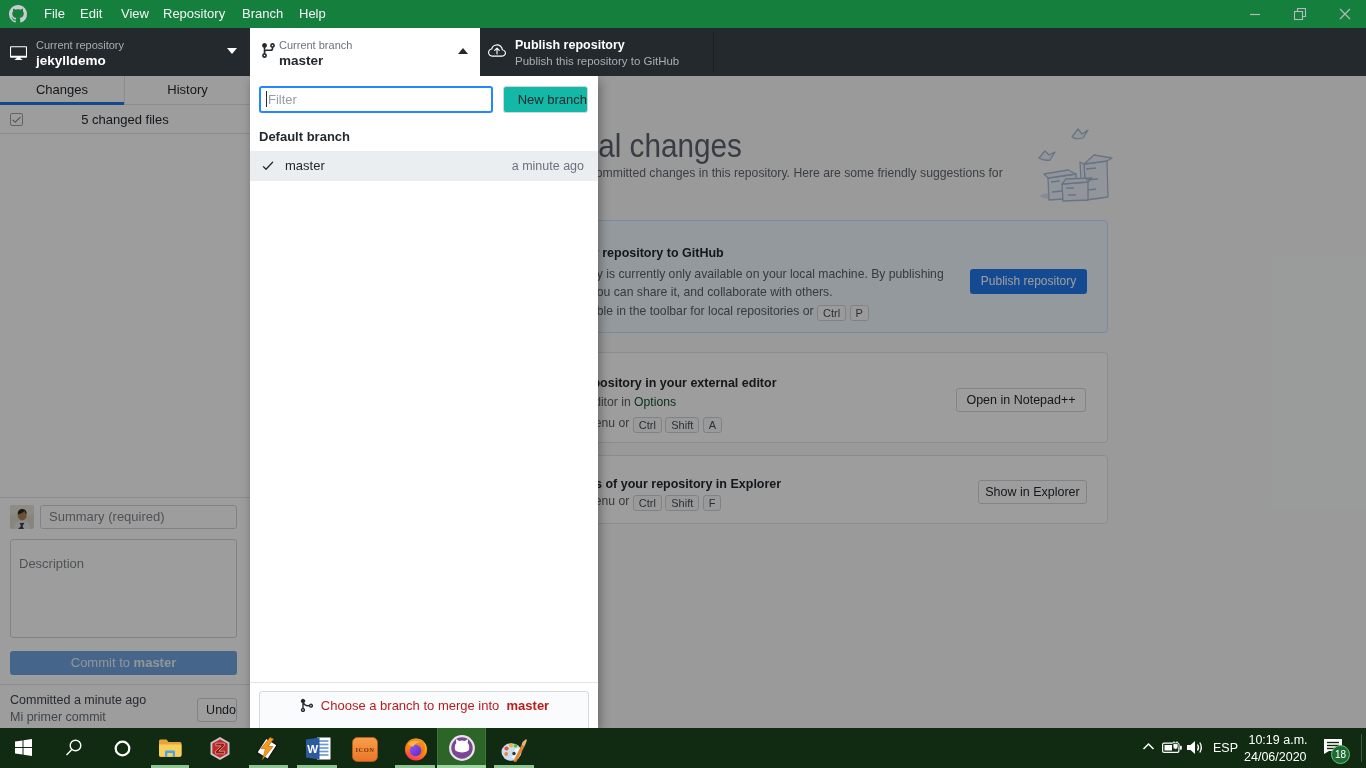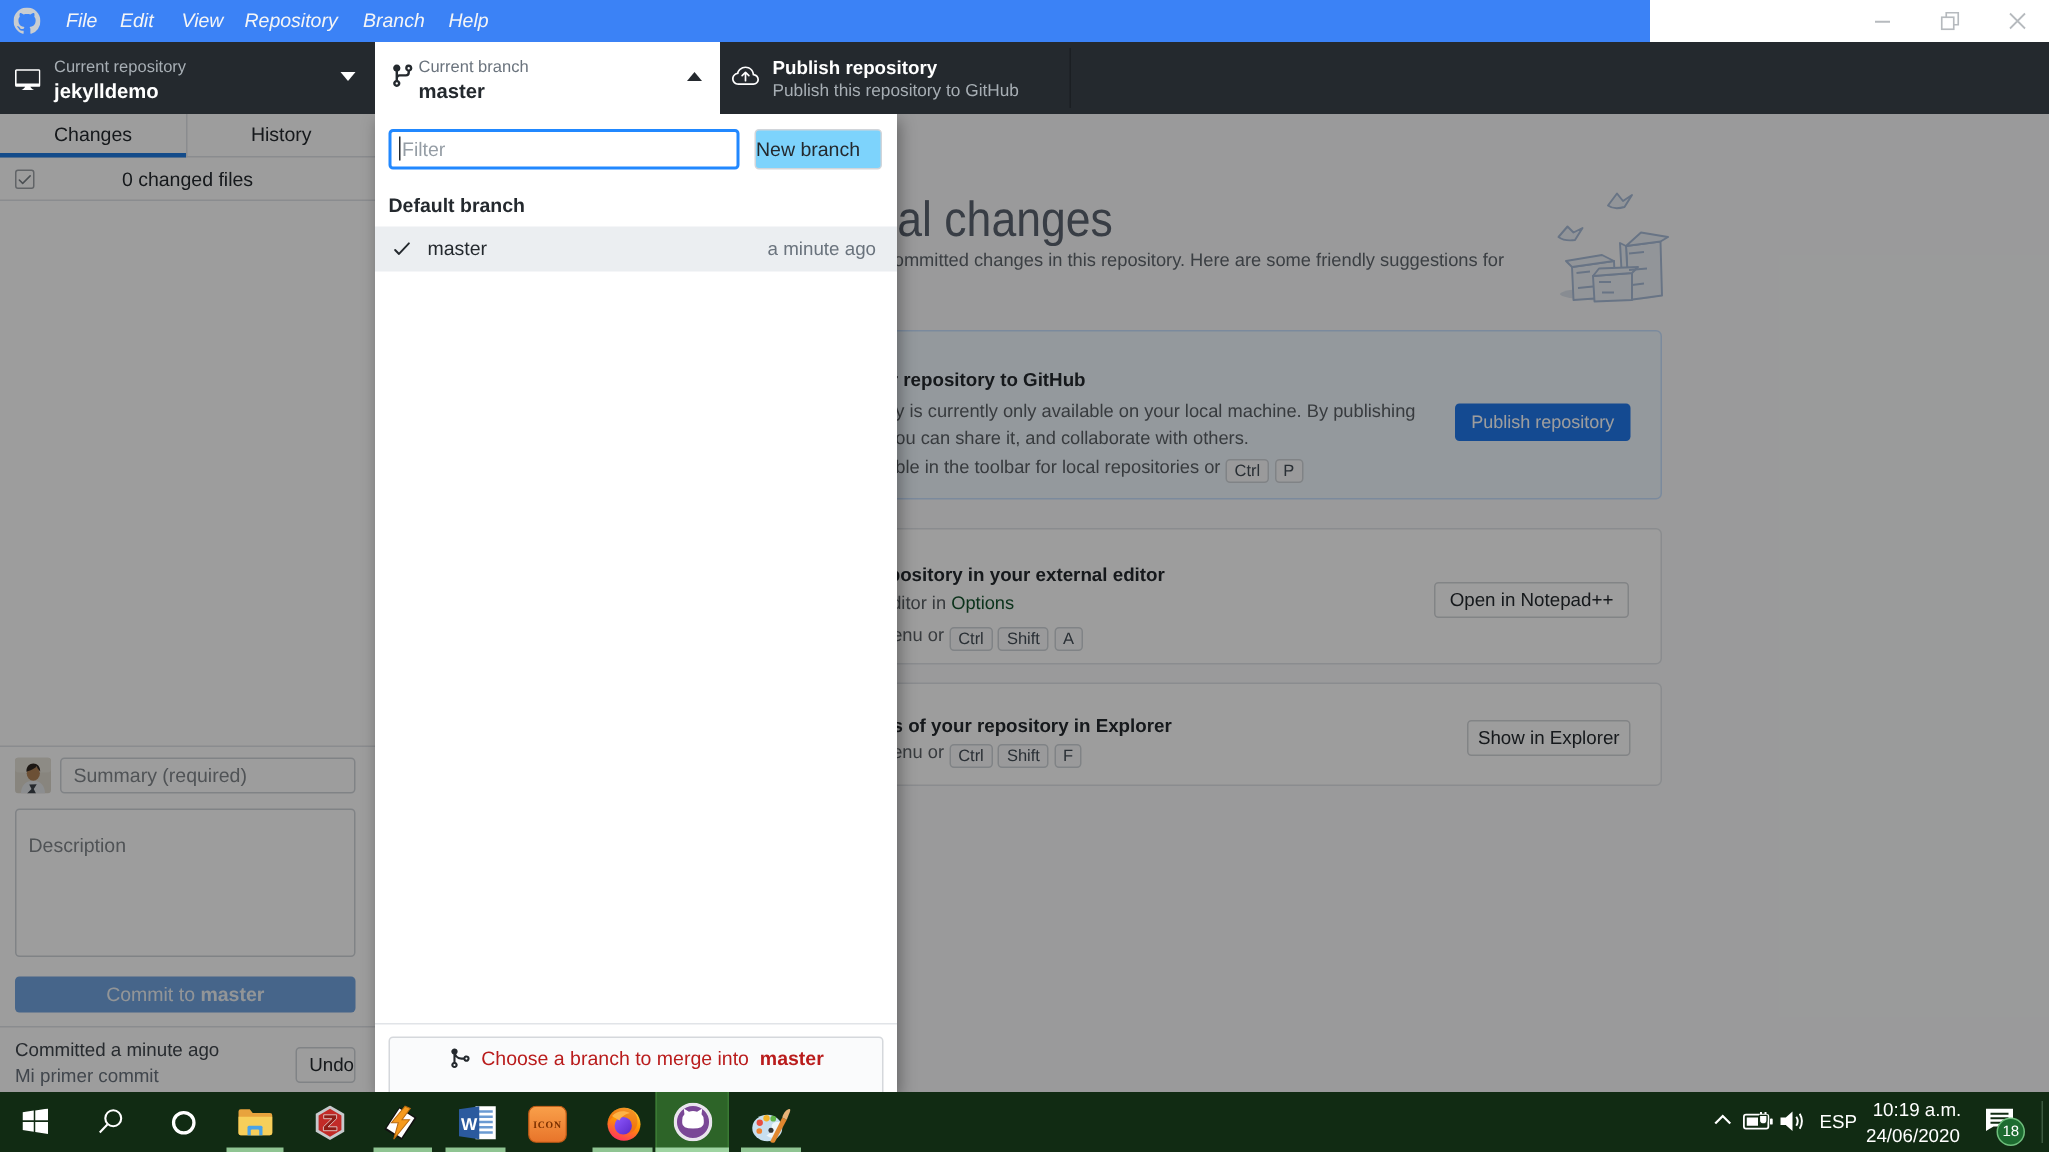--- a/index.html
+++ b/index.html
@@ -1,20 +1,20 @@
 <!DOCTYPE html>
 <html><head>
 <meta charset="utf-8">
 <style>
   * { margin:0; padding:0; box-sizing:border-box; }
   html,body { width:1366px; height:768px; overflow:hidden; font-family:"Liberation Sans", sans-serif; -webkit-font-smoothing:antialiased; }
   .abs { position:absolute; }
   #app { position:relative; width:1366px; height:768px; background:#fff; }
   
-  #titlebar { position:absolute; left:0; top:0; width:1100px; height:28px; background:#3b82f6; color:#fff; z-index:50;font-style:italic; }
+  #titlebar { position:absolute; left:0; top:0; width:1366px; height:28px; background:#15803d; color:#fff; z-index:50; }
   .menuitem { position:absolute; top:0; height:28px; line-height:28px; font-size:13px; color:#f4f5f6; }
   
   #toolbar { position:absolute; left:0; top:28px; width:1366px; height:48px; background:#24292e; z-index:40;text-decoration:underline; }
   .tb-label { font-size:11px; color:#a7aeb4; }
   .tb-title { font-size:13.5px; font-weight:bold; color:#fff; }
   
   #sidebar { position:absolute; left:0; top:76px; width:250px; height:652px; background:#fff; z-index:1; }
   
   #main { position:absolute; left:250px; top:76px; width:1116px; height:652px; background:#fafbfc; z-index:1; }
   
@@ -35,21 +35,21 @@
       <div class="abs" style="left:0;top:0;width:124px;height:29px;line-height:28px;text-align:center;font-size:13px;color:#24292e;border-bottom:3px solid #1f7ae0">Changes</div>
       <div class="abs" style="left:124px;top:0;width:1px;height:29px;background:#e1e4e8"></div>
       <div class="abs" style="left:125px;top:0;width:125px;height:29px;line-height:28px;text-align:center;font-size:13px;color:#24292e">History</div>
     </div>
 
     <div class="abs" style="left:0;top:29px;width:250px;height:29px;border-bottom:1px solid #e1e4e8">
       <div class="abs" style="left:10px;top:8px;width:13px;height:13px;background:#fff;border:1px solid #9ea3a8;border-radius:2px"></div>
       <svg class="abs" style="left:11px;top:9px" width="11" height="11" viewBox="0 0 16 16" fill="#7a8187">
           <path d="M13.78 4.22a.75.75 0 010 1.06l-7.25 7.25a.75.75 0 01-1.06 0L2.22 9.28a.75.75 0 011.06-1.06L6 10.94l6.72-6.72a.75.75 0 011.06 0z"></path>
         </svg>
-      <div class="abs" style="left:0;top:0;width:250px;height:29px;line-height:29px;text-align:center;font-size:13px;color:#24292e">0 changed files</div>
+      <div class="abs" style="left:0;top:0;width:250px;height:29px;line-height:29px;text-align:center;font-size:13px;color:#24292e">5 changed files</div>
     </div>
 
     <div class="abs" style="left:0;top:421px;width:250px;height:187px;border-top:1px solid #e1e4e8">
       <svg class="abs" style="left:10px;top:7px" width="24" height="24" viewBox="0 0 24 24">
           <rect width="24" height="24" rx="2.5" fill="#ddd8cd"></rect>
           <rect width="24" height="10" rx="2.5" fill="#e6e2d8"></rect>
           <path d="M4 24 C4 18.5 7.5 15.5 12 15.5 C16.5 15.5 20 18.5 20 24 Z" fill="#e4e7ea"></path>
           <path d="M9.5 18 L11 21 L8 24 H14 L12.5 21 L14.5 17.8 Z" fill="#3c434a"></path>
           <ellipse cx="12.2" cy="10.5" rx="4.4" ry="5" fill="#b08257"></ellipse>
           <path d="M7.6 9.5 C7.6 5.8 9.6 4 12.2 4 C14.9 4 16.8 5.8 16.8 9.3 C15.5 8.2 14.8 7 14.4 5.9 C13.3 7.5 9.9 9 7.6 9.5 Z" fill="#2e2620"></path>
@@ -105,21 +105,21 @@
       <div class="card-btn" style="left:474px;top:24px;width:109px;line-height:23px">Show in Explorer</div>
     </div>
   </div>
   <div id="overlay"></div>
   <div id="dropdown">
 
     <div class="abs" style="left:9px;top:10px;width:234px;height:27px;background:#fff;border:2px solid #2188ff;border-radius:3px">
       <div class="abs" style="left:5px;top:3px;width:1px;height:16px;background:#24292e"></div>
       <div class="abs" style="left:7px;top:0;line-height:23px;font-size:13px;color:#959da5">Filter</div>
     </div>
-    <div class="abs" style="left:253px;top:10px;width:85px;height:27px;background:#7dd3fc;border:1px solid #d1d5da;border-radius:3px;text-align:left;line-height:25px;font-size:13px;color:#24292e">New branch</div>
+    <div class="abs" style="left:253px;top:10px;width:85px;height:27px;background:#14b8a6;border:1px solid #d1d5da;border-radius:3px;text-align:right;line-height:25px;font-size:13px;color:#24292e">New branch</div>
     <div class="abs" style="left:9px;top:53px;font-size:13px;font-weight:bold;color:#24292e">Default branch</div>
 
     <div class="abs" style="left:0;top:75px;width:348px;height:30px;background:#ebeef1">
       <svg class="abs" style="left:11px;top:8px" width="14" height="14" viewBox="0 0 16 16" fill="#24292e">
           <path d="M13.78 3.22a.75.75 0 010 1.06l-7.5 8a.75.75 0 01-1.08.02L2.22 9.28a.75.75 0 011.06-1.06l2.44 2.44 7-7.46a.75.75 0 011.06.02z"></path>
         </svg>
       <div class="abs" style="left:35px;top:0;line-height:30px;font-size:13px;color:#24292e">master</div>
       <div class="abs" style="right:14px;top:0;line-height:30px;font-size:12.5px;color:#6a737d">a minute ago</div>
     </div>
 

